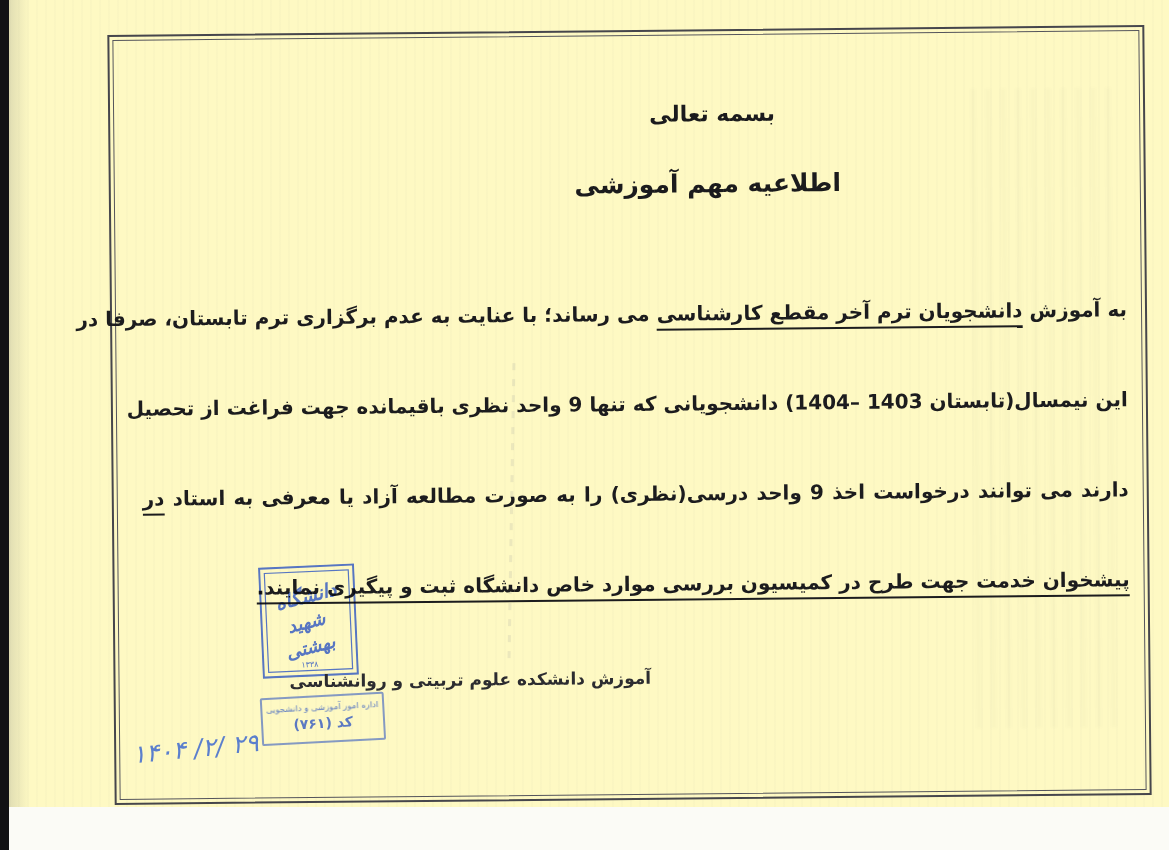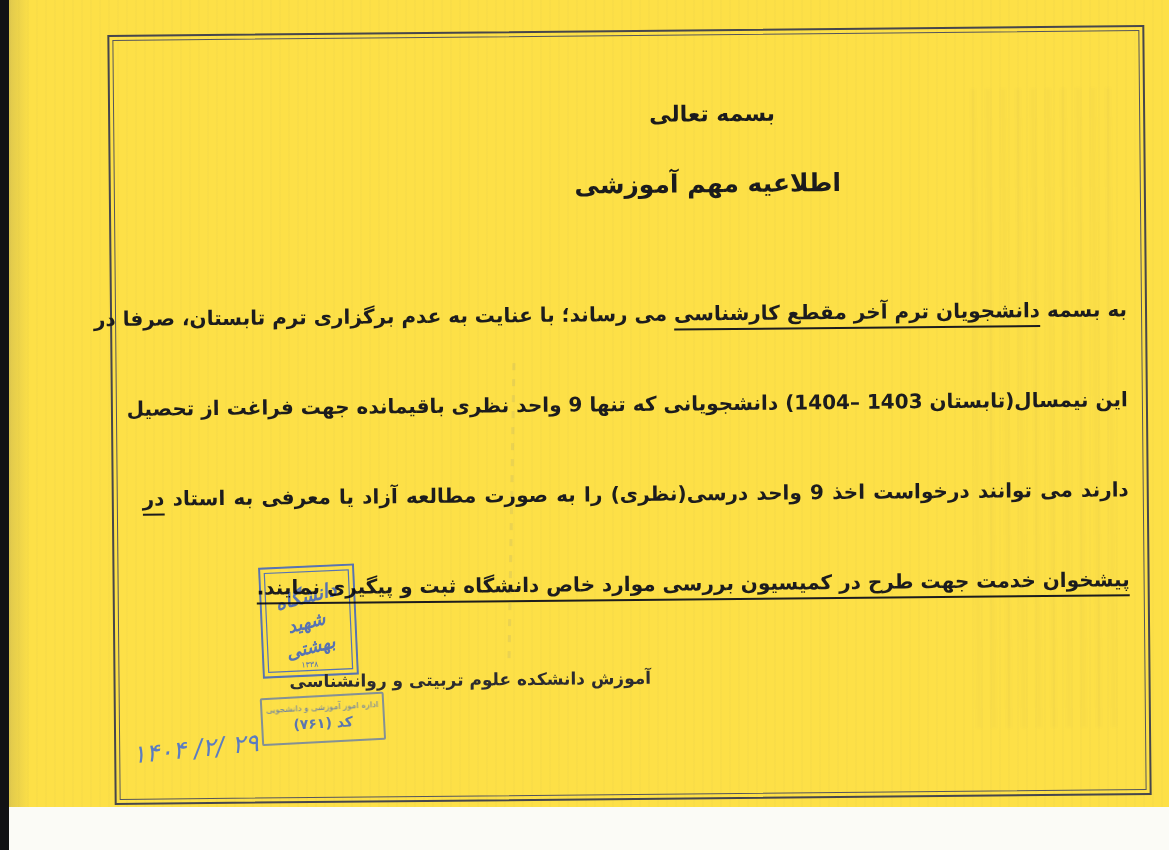--- a/index.html
+++ b/index.html
@@ -1,19 +1,19 @@
 <!DOCTYPE html>
 <html lang="fa"><head>
 <meta charset="utf-8">
 <style>
   * { margin:0; padding:0; box-sizing:border-box; }
   html,body { width:1169px; height:850px; overflow:hidden; }
   body { font-family:"DejaVu Sans", sans-serif; background:#f3f4f6; position:relative; }
 
-  .page { position:absolute; inset:0; background:#fde047; }
+  .page { position:absolute; inset:0; background:#fef9c3; }
   
   .page::before{
     content:""; position:absolute; inset:0;
     background:repeating-linear-gradient(90deg, rgba(70,80,100,0.02) 0 2px, transparent 2px 9px);
     pointer-events:none;
   }
   .scan-left-edge { position:absolute; left:0; top:0; width:9px; height:850px; background:#121214; }
   .paper-edge-shadow { position:absolute; left:9px; top:0; width:26px; height:850px;
     background:linear-gradient(90deg, rgba(90,95,105,0.18), rgba(90,95,105,0) 80%); }
   .scan-bottom-strip { position:absolute; left:9px; top:807px; width:1160px; height:43px; background:#fbfbf6; }
@@ -69,21 +69,21 @@
   <div class="frame">
 
     <div class="bleed-band"></div>
     <div class="crease"></div>
 
     <div class="bismillah">بسمه تعالی</div>
 
     <div class="notice-title">اطلاعیه مهم آموزشی</div>
 
     <div class="body-text">
-      <div class="body-line"><span>به بسمه </span><span class="ul">دانشجویان ترم آخر مقطع کارشناسی</span><span> می رساند؛ با عنایت به عدم برگزاری ترم تابستان، صرفا در</span></div>
+      <div class="body-line"><span>به آموزش </span><span class="ul">دانشجویان ترم آخر مقطع کارشناسی</span><span> می رساند؛ با عنایت به عدم برگزاری ترم تابستان، صرفا در</span></div>
       <div class="body-line"><span>این نیمسال(تابستان ⁦1404– 1403⁩) دانشجویانی که تنها 9 واحد نظری باقیمانده جهت فراغت از تحصیل</span><span class="ul"></span><span></span></div>
       <div class="body-line"><span>دارند می توانند درخواست اخذ 9 واحد درسی(نظری) را به صورت مطالعه آزاد یا معرفی به استاد </span><span class="ul">در</span><span></span></div>
       <div class="body-line last-line"><span></span><span class="ul">پیشخوان خدمت جهت طرح در کمیسیون بررسی موارد خاص دانشگاه ثبت و پیگیری نمایند.</span><span></span></div>
     </div>
 
     <div class="university-seal stamp">
       <svg width="97" height="112" viewBox="0 0 97 112" xmlns="http://www.w3.org/2000/svg">
         <rect x="1.5" y="1.5" width="94" height="109" fill="none" stroke="#3f63c2" stroke-width="2"></rect>
         <rect x="6.5" y="6.5" width="84" height="99" fill="none" stroke="#3f63c2" stroke-width="1.2"></rect>
         <g fill="#3f63c2" font-family="DejaVu Sans, sans-serif" font-weight="bold" font-style="italic" transform="rotate(-12 48 56)" text-anchor="middle">

